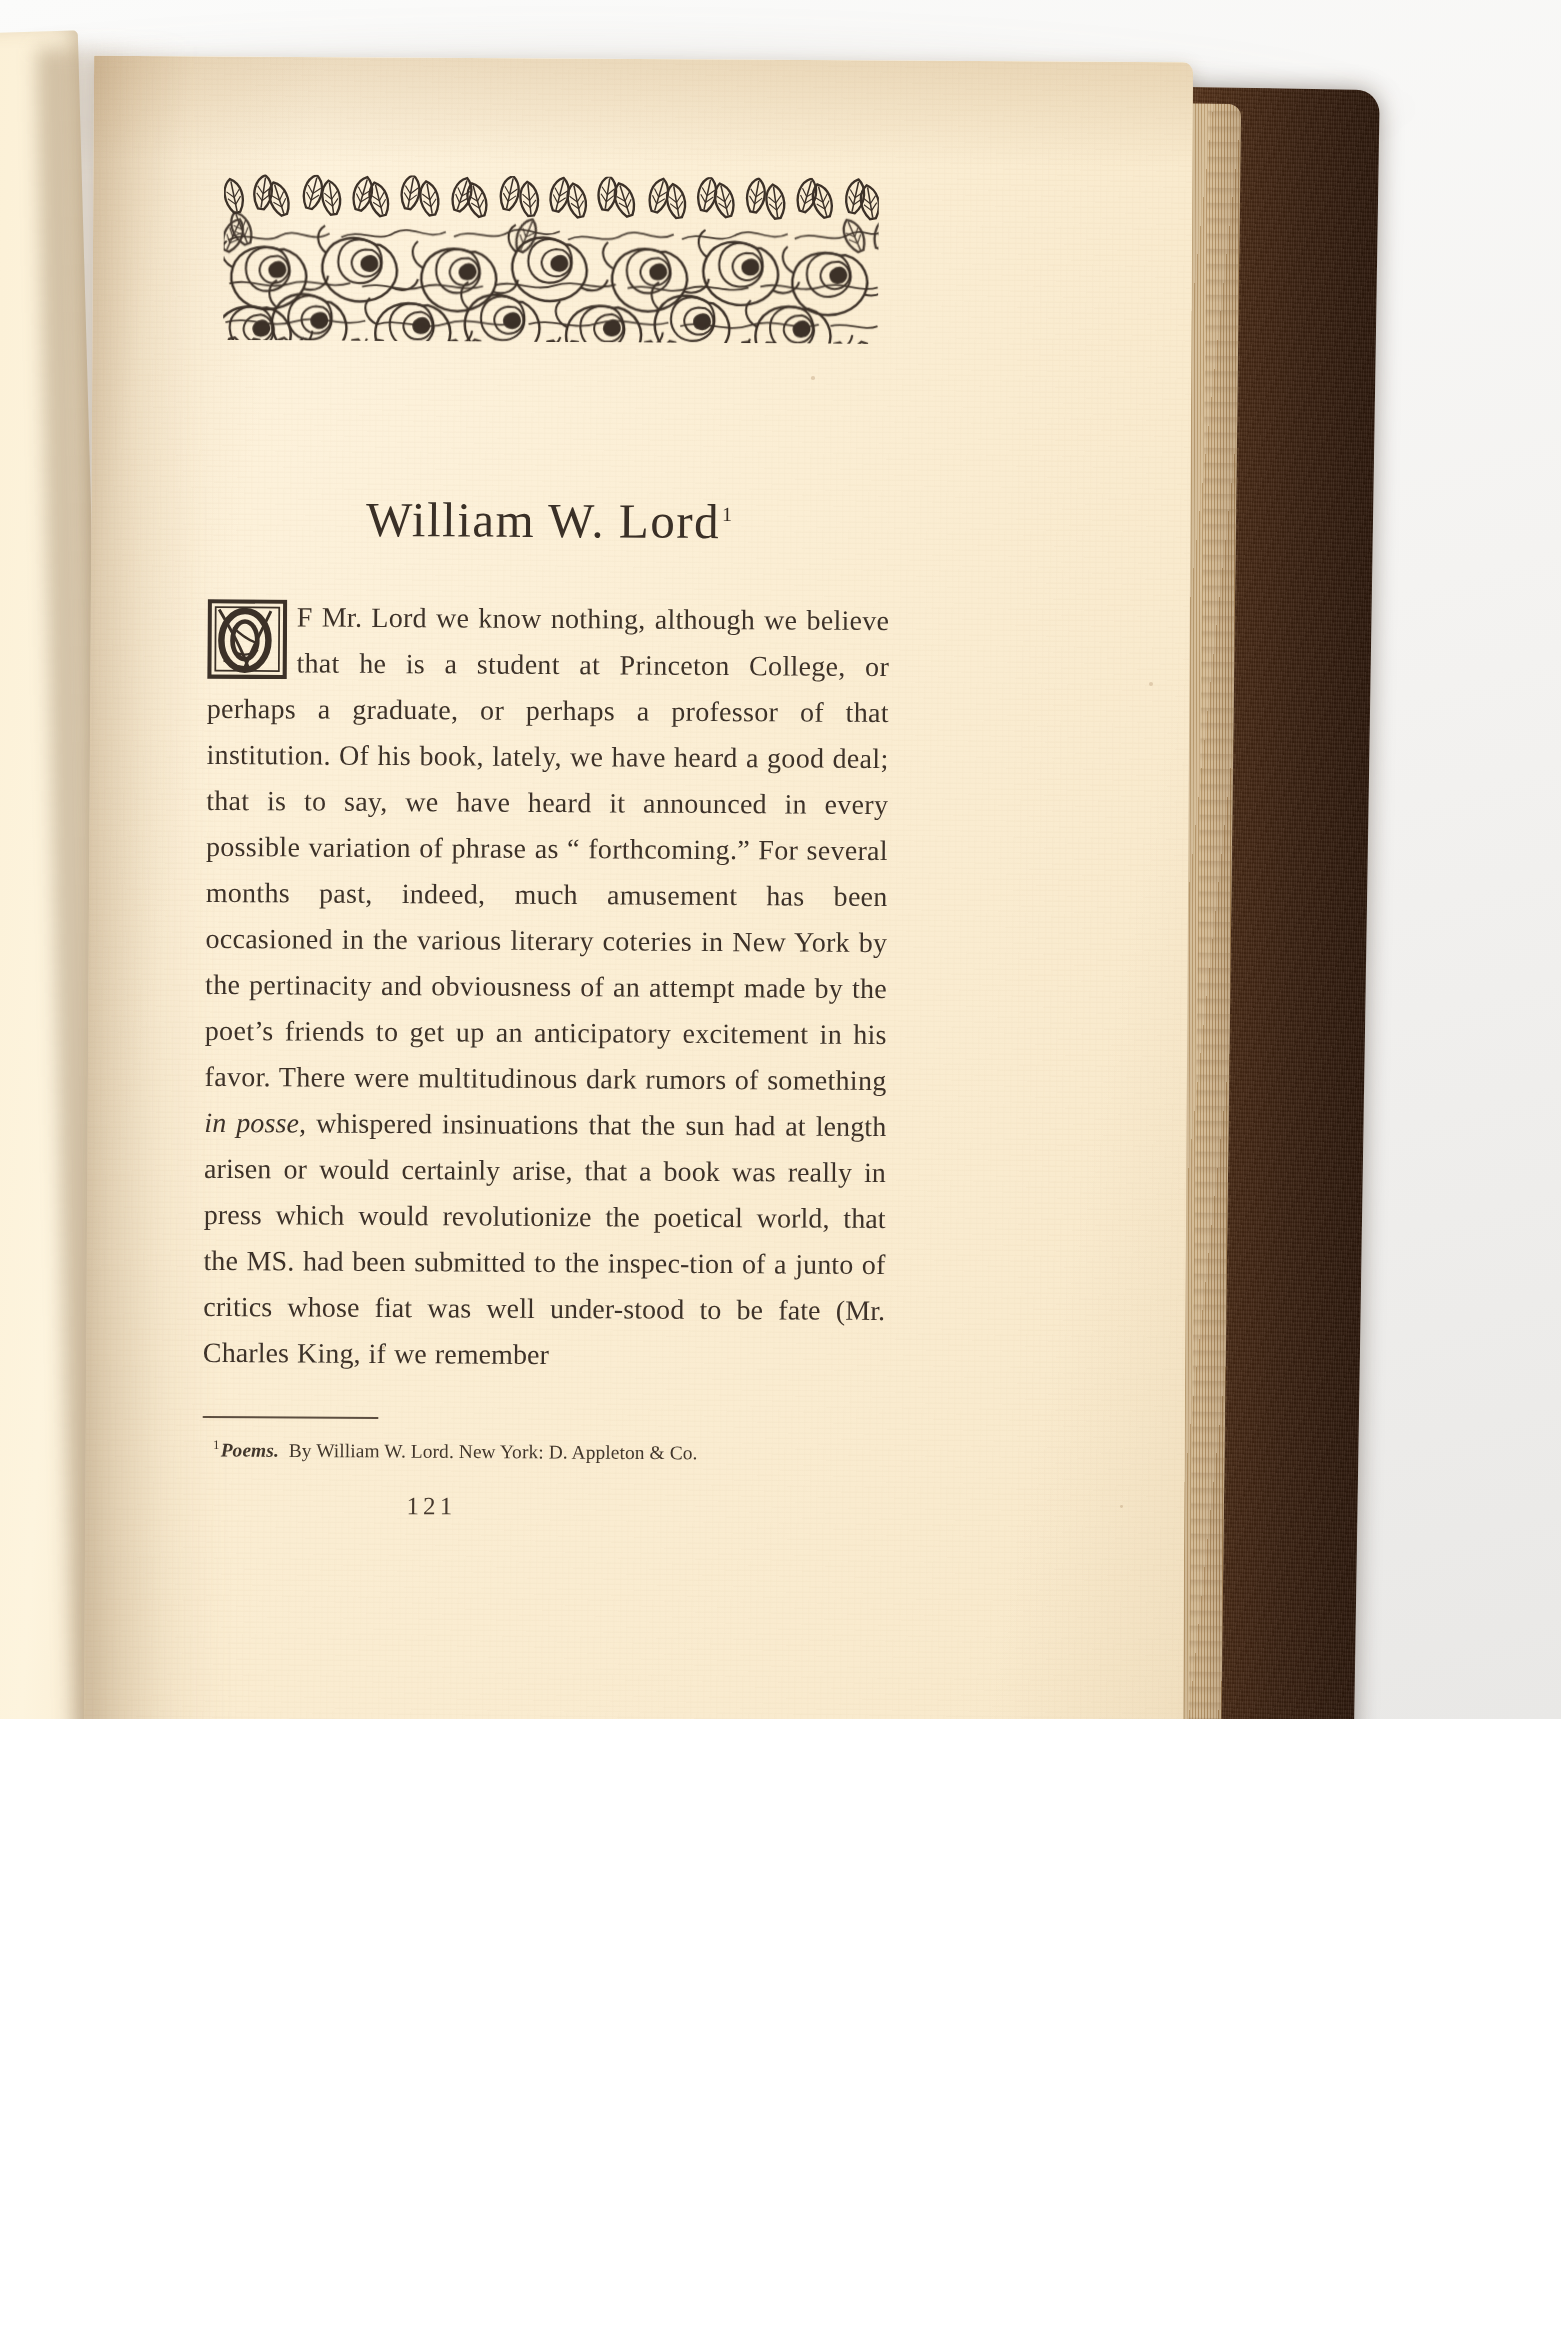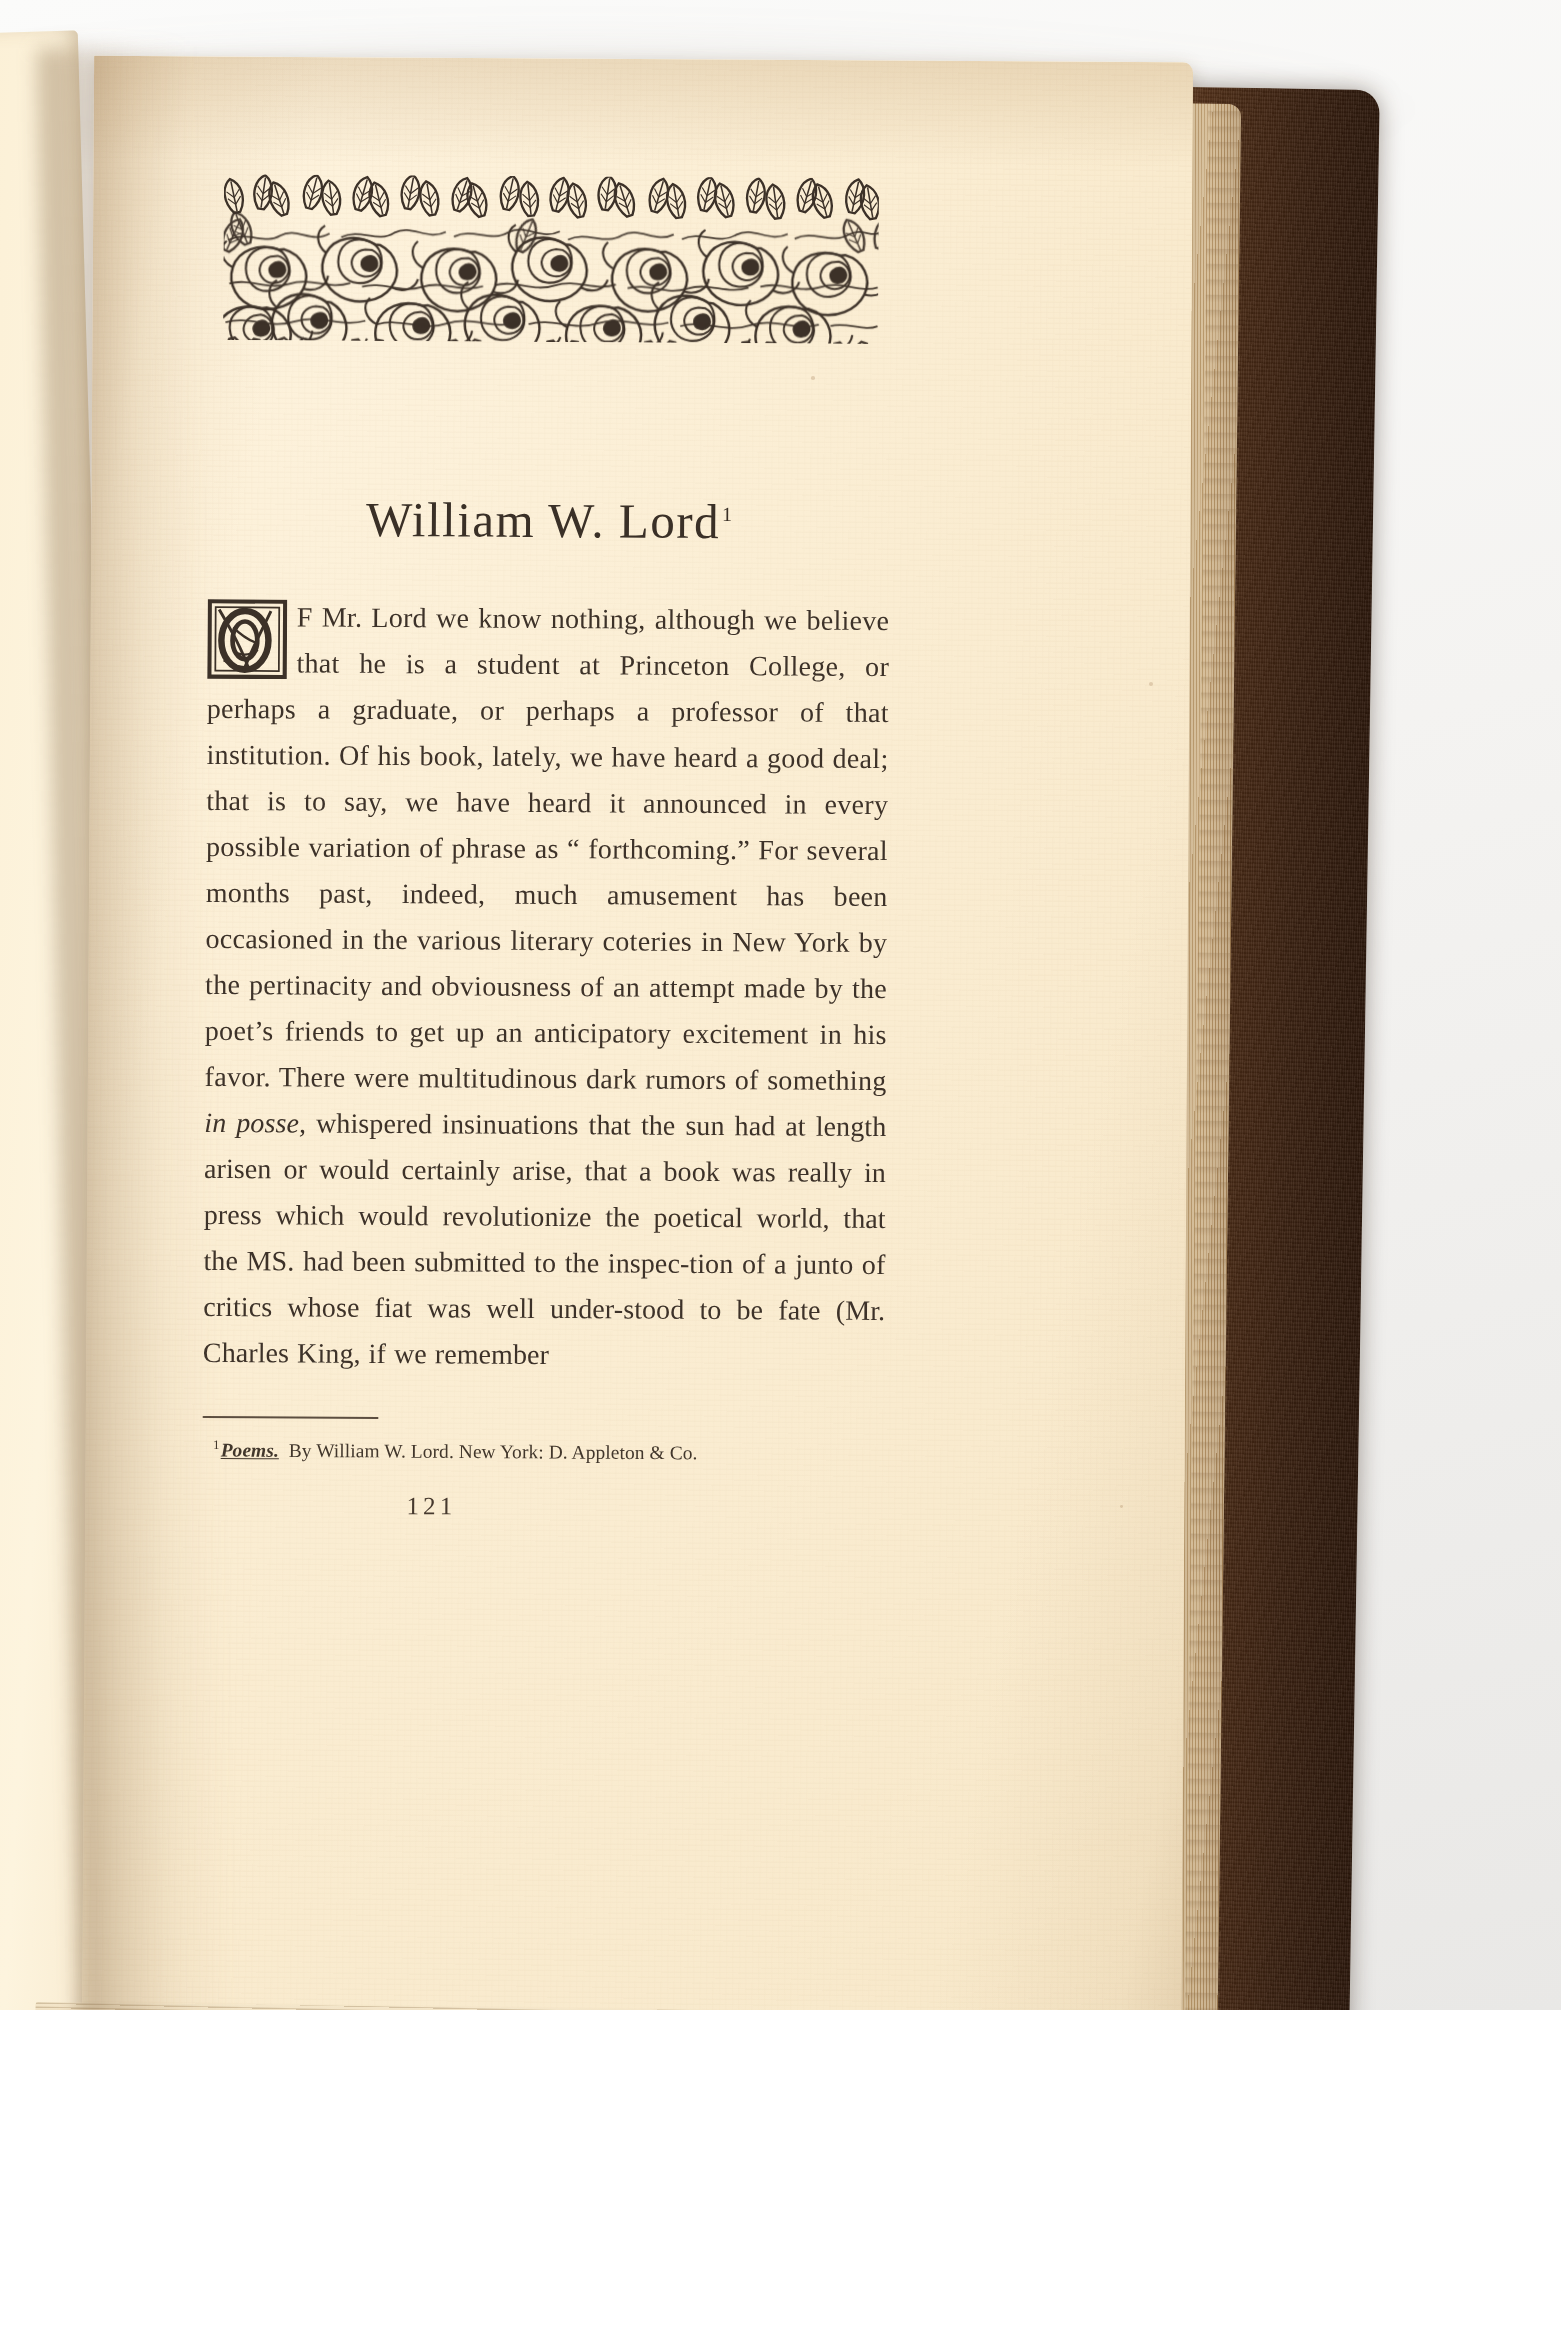--- a/index.html
+++ b/index.html
@@ -5,21 +5,21 @@
 <style>
   html, body {
     margin: 0;
     padding: 0;
     background: #ffffff;
   }
 
   #stage {
     position: relative;
     width: 1561px;
-    height: 2010px;
+    height: 1719px;
     overflow: hidden;
     background: #f2f1ef;
     font-family: "Liberation Serif", "DejaVu Serif", serif;
   }
 
   
   .backdrop {
     position: absolute;
     inset: 0;
     background:
@@ -281,21 +281,21 @@
     line-height: 26px;
     color: #42372c;
     letter-spacing: 0.1px;
     white-space: nowrap;
   }
   .footnote sup {
     font-size: 13px;
     vertical-align: super;
     margin-right: 1.2px;
   }
-  .footnote i { font-style: italic; font-weight: 700; text-decoration: underline; }
+  .footnote i { font-style: italic; font-weight: 700; }
 
   .folio {
     margin-top: 27px;
     text-align: center;
     font-size: 25px;
     letter-spacing: 4.1px;
     color: #46392e;
     padding-right: 223px;
   }
 

